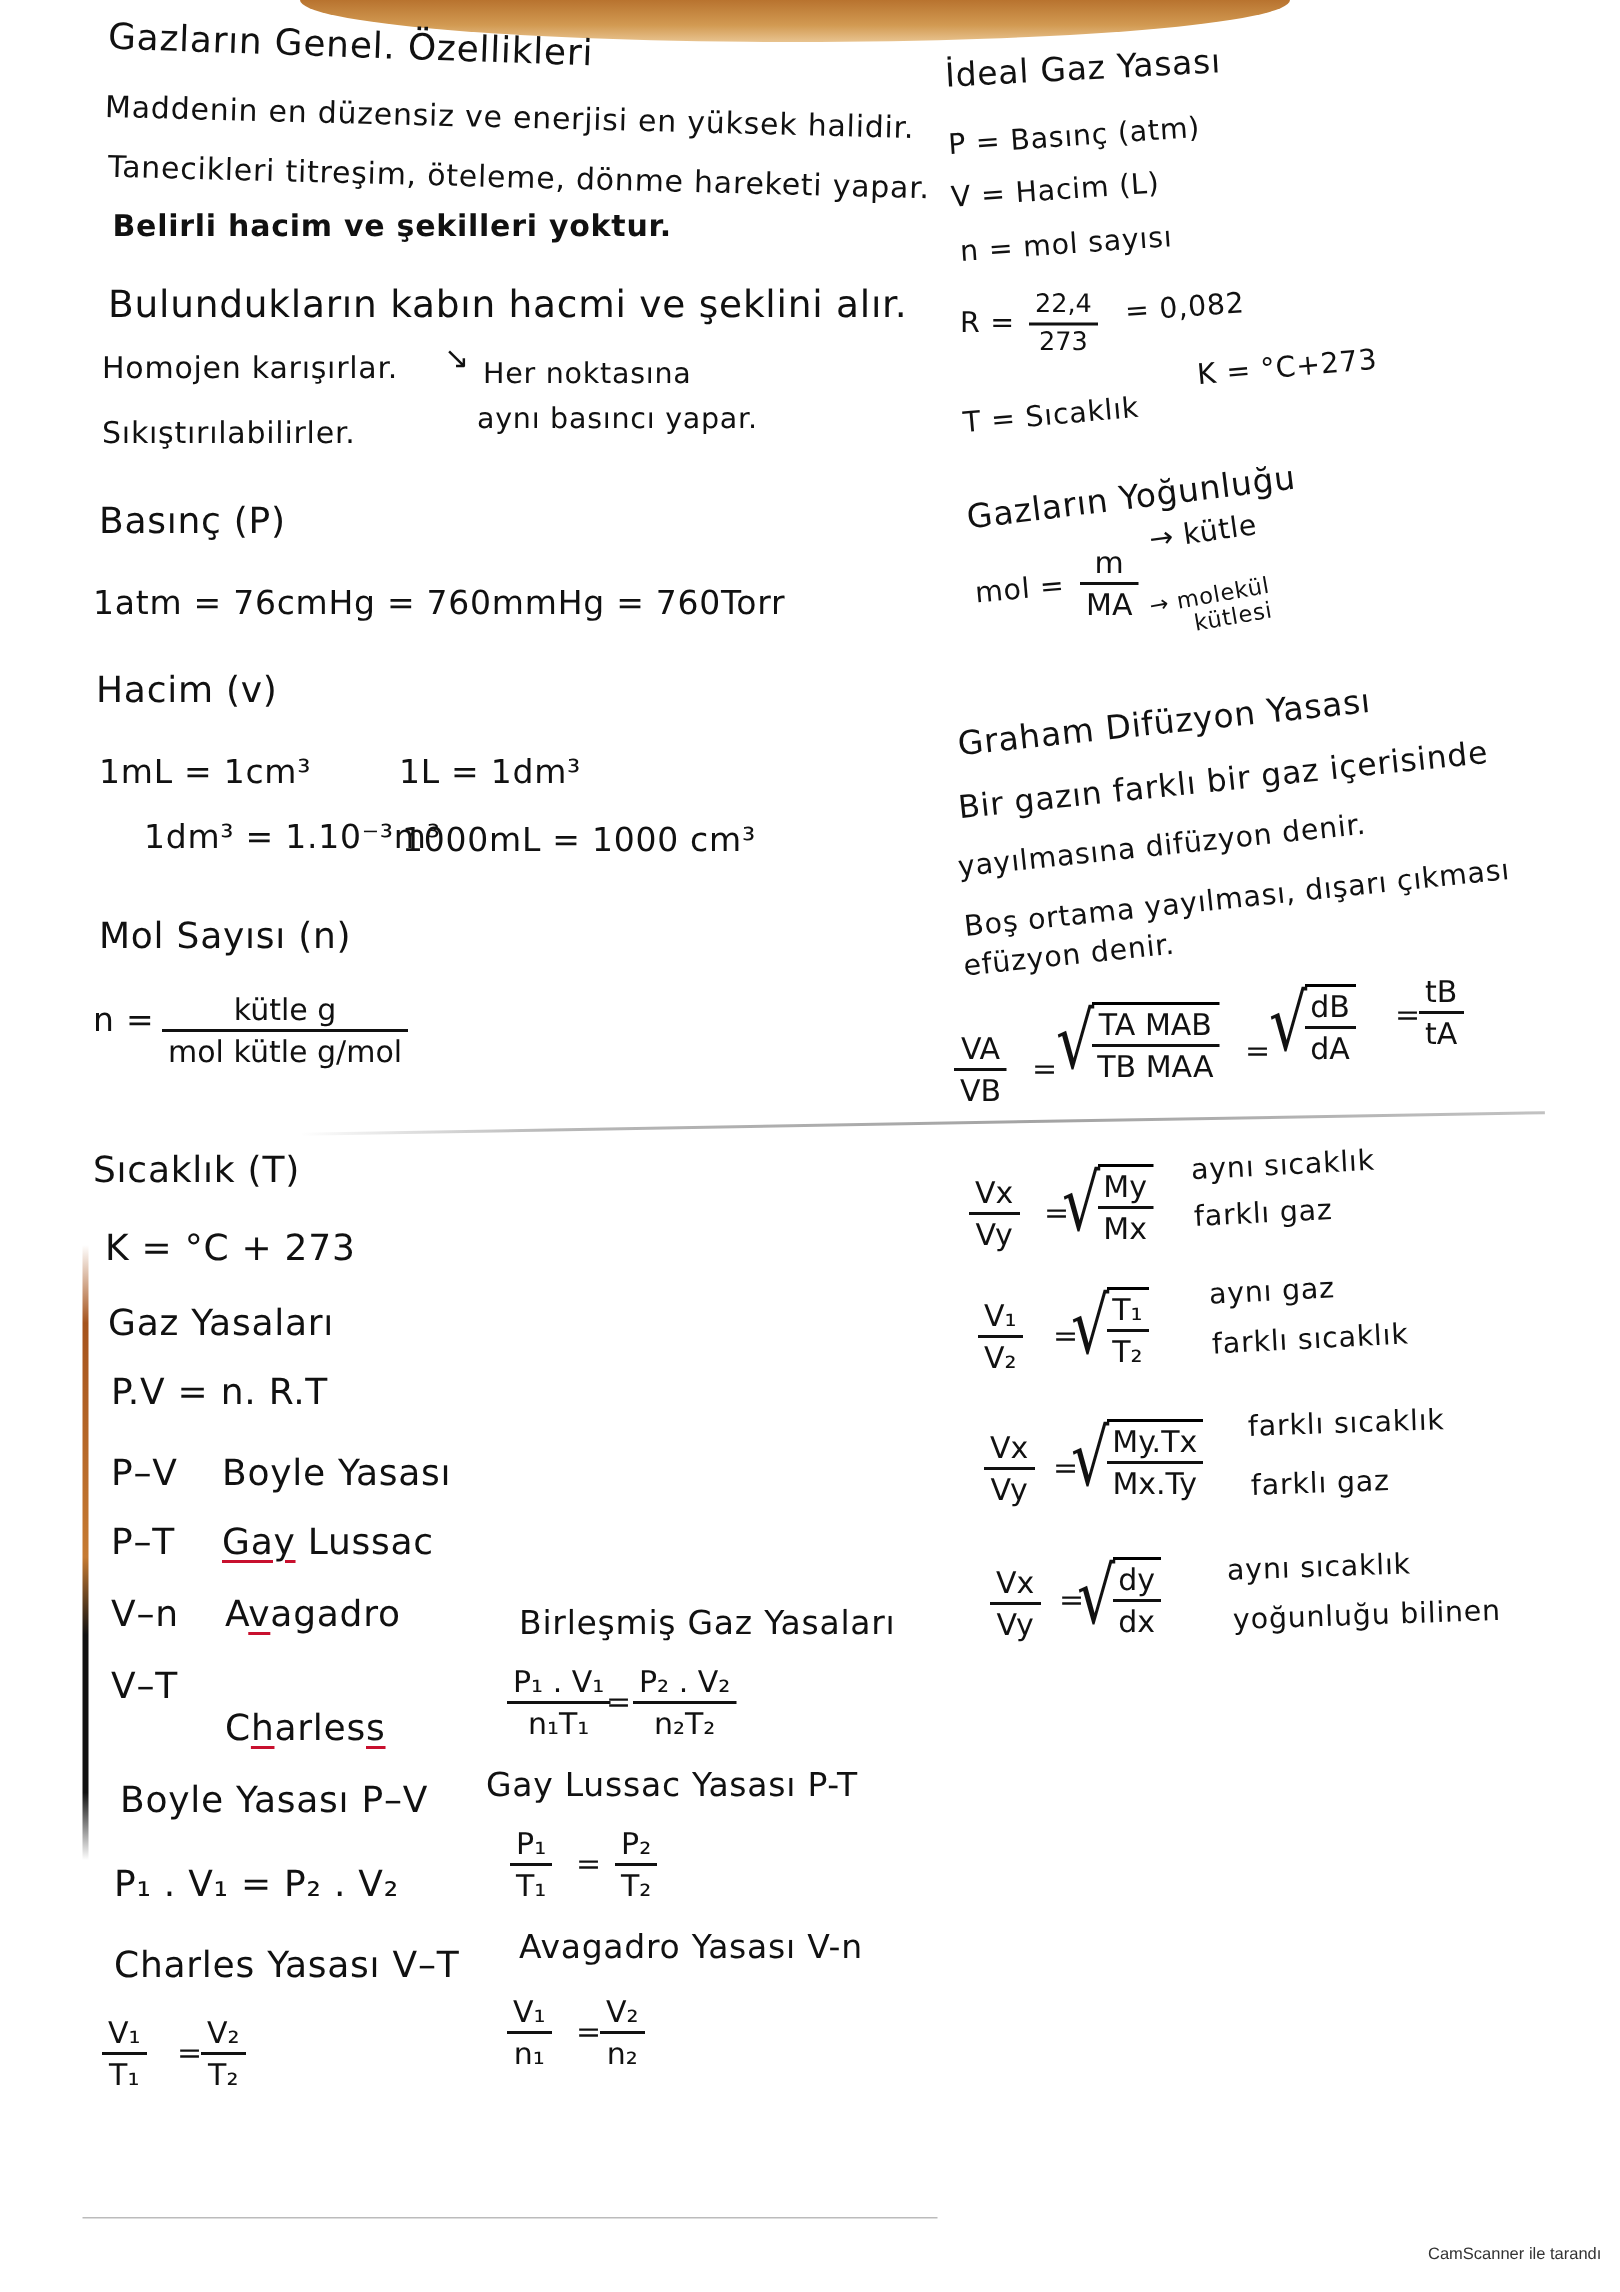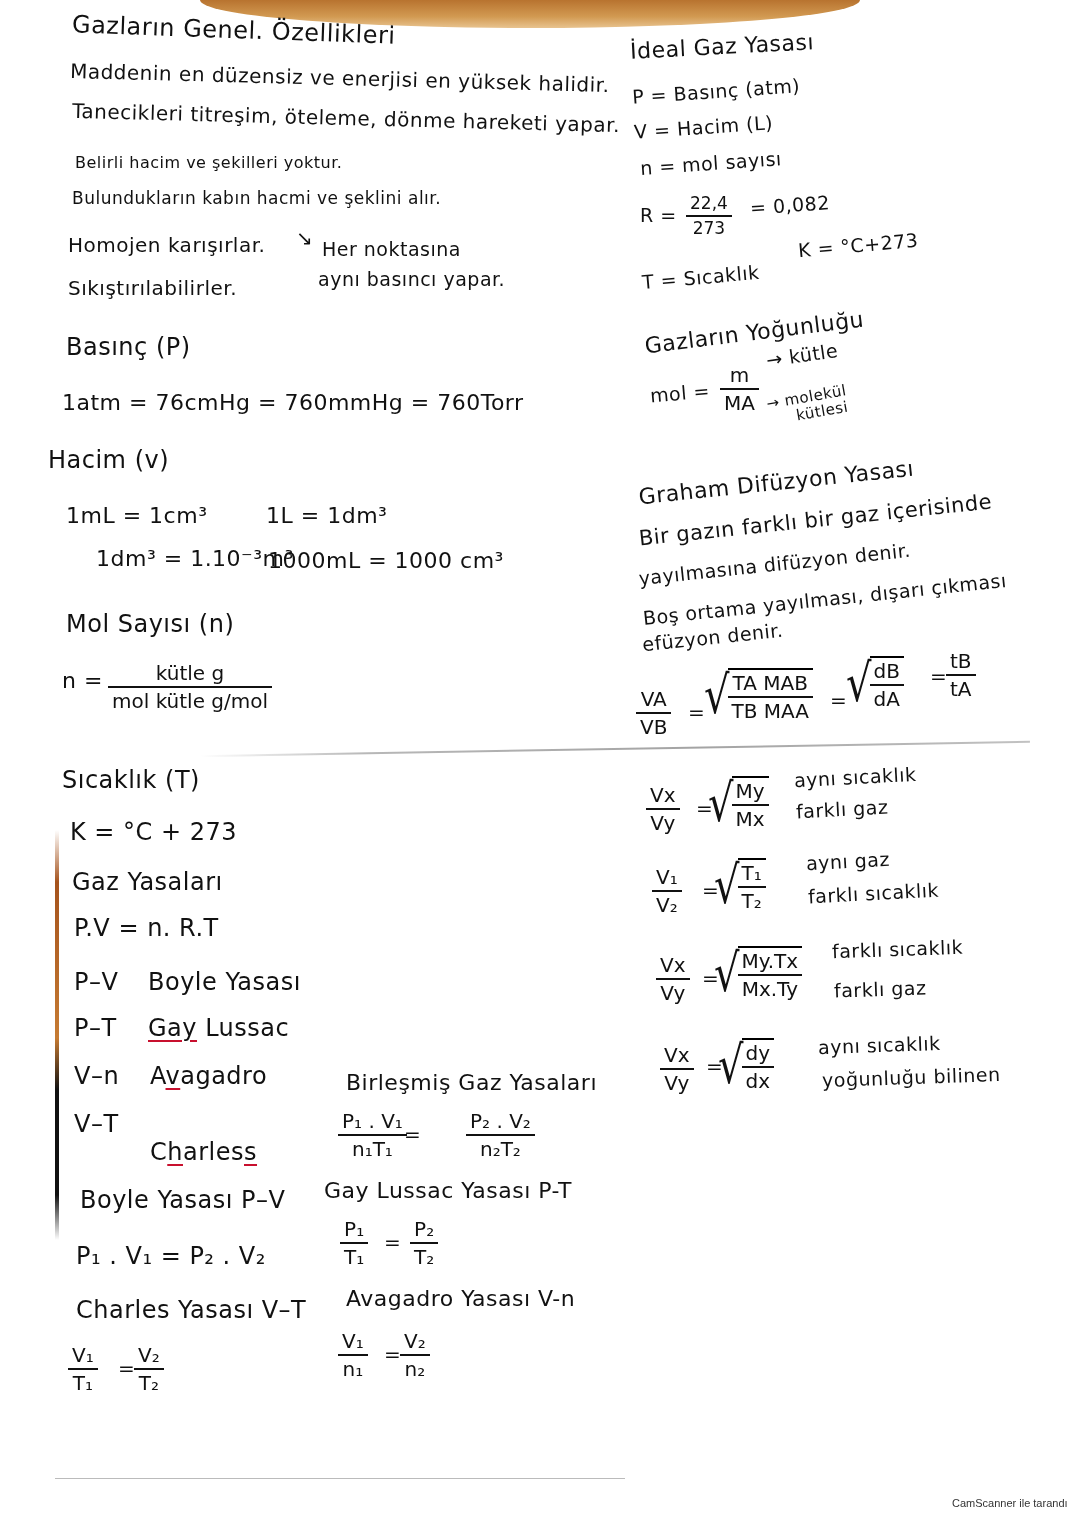--- a/index.html
+++ b/index.html
@@ -57,36 +57,36 @@
 <div class="top-shade"></div>
 <div class="fold-line"></div>
 <div class="edge-left"></div>
 <div class="edge-left-dark"></div>
 <div class="bottom-line"></div>
 
 <section>
   <div class="t h" style="left:72px;top:18px;transform:rotate(2deg);">Gazların Genel. Özellikleri</div>
   <div class="t" style="left:70px;top:68px;transform:rotate(1.5deg);font-size:20px;">Maddenin en düzensiz ve enerjisi en yüksek halidir.</div>
   <div class="t" style="left:72px;top:108px;transform:rotate(1.5deg);font-size:20px;">Tanecikleri titreşim, öteleme, dönme hareketi yapar.</div>
-  <div class="t" style="left:75px;top:155px;font-size:16px;">Belirli hacim ve şekilleri yoktur.</div>
-  <div class="t" style="left:72px;top:190px;font-size:17px;">Bulundukların kabın hacmi ve şeklini alır.</div>
+  <div class="t" style="left:75px;top:140px;font-size:20px;font-weight:bold;">Belirli hacim ve şekilleri yoktur.</div>
+  <div class="t" style="left:72px;top:190px;font-size:25px;">Bulundukların kabın hacmi ve şeklini alır.</div>
   <div class="t" style="left:68px;top:235px;font-size:20px;">Homojen karışırlar.</div>
   <div class="t" style="left:68px;top:278px;font-size:20px;">Sıkıştırılabilirler.</div>
   <div class="t" style="left:296px;top:228px;font-size:20px;">↘</div>
   <div class="t s" style="left:322px;top:240px;">Her noktasına</div>
   <div class="t s" style="left:318px;top:270px;">aynı basıncı yapar.</div>
 </section>
 
 <section>
   <div class="t h" style="left:66px;top:335px;">Basınç (P)</div>
   <div class="t" style="left:62px;top:392px;">1atm = 76cmHg = 760mmHg = 760Torr</div>
 </section>
 
 <section>
-  <div class="t h" style="left:48px;top:448px;">Hacim (v)</div>
+  <div class="t h" style="left:64px;top:448px;">Hacim (v)</div>
   <div class="t" style="left:66px;top:505px;">1mL = 1cm³</div>
   <div class="t" style="left:266px;top:505px;text-align:center;">1L = 1dm³</div>
   <div class="t" style="left:62px;top:548px;margin-left:34px;">1dm³ = 1.10⁻³m³</div>
   <div class="t" style="left:268px;top:550px;">1000mL = 1000 cm³</div>
 </section>
 
 <section>
   <div class="t h" style="left:66px;top:612px;text-align:center;">Mol Sayısı (n)</div>
   <div class="t" style="left:62px;top:670px;">n =</div>
   <div class="frac" style="left:108px;top:662px;">
@@ -144,21 +144,21 @@
 </section>
 
 <section>
   <div class="t" style="left:346px;top:1072px;">Birleşmiş Gaz Yasaları</div>
   <div class="frac" style="left:338px;top:1110px;">
     <span class="num">P₁ . V₁</span>
     <span class="bar"></span>
     <span class="den">n₁T₁</span>
   </div>
   <div class="eq" style="left:404px;top:1122px;">=</div>
-  <div class="frac" style="left:422px;top:1110px;margin-left:44px;">
+  <div class="frac" style="left:422px;top:1110px;">
     <span class="num">P₂ . V₂</span>
     <span class="bar"></span>
     <span class="den">n₂T₂</span>
   </div>
 
   <div class="t" style="left:324px;top:1180px;">Gay Lussac Yasası P-T</div>
   <div class="frac" style="left:340px;top:1218px;">
     <span class="num">P₁</span>
     <span class="bar"></span>
     <span class="den">T₁</span>

